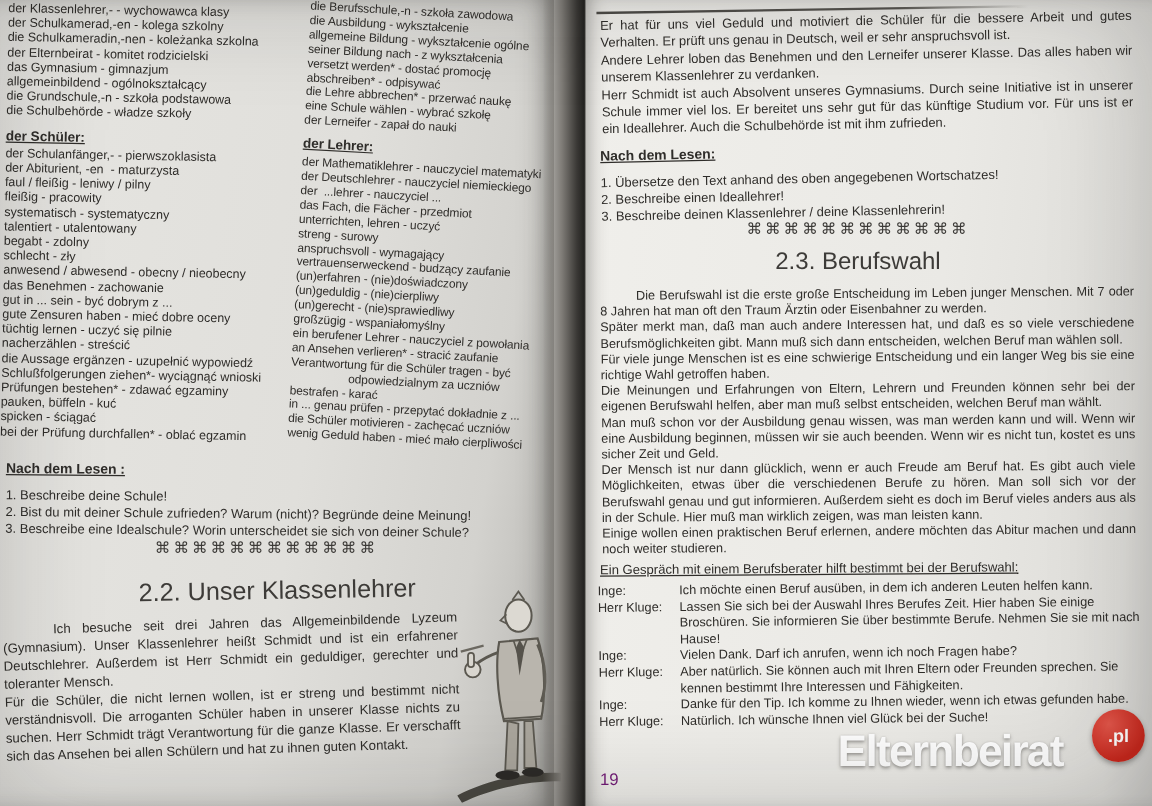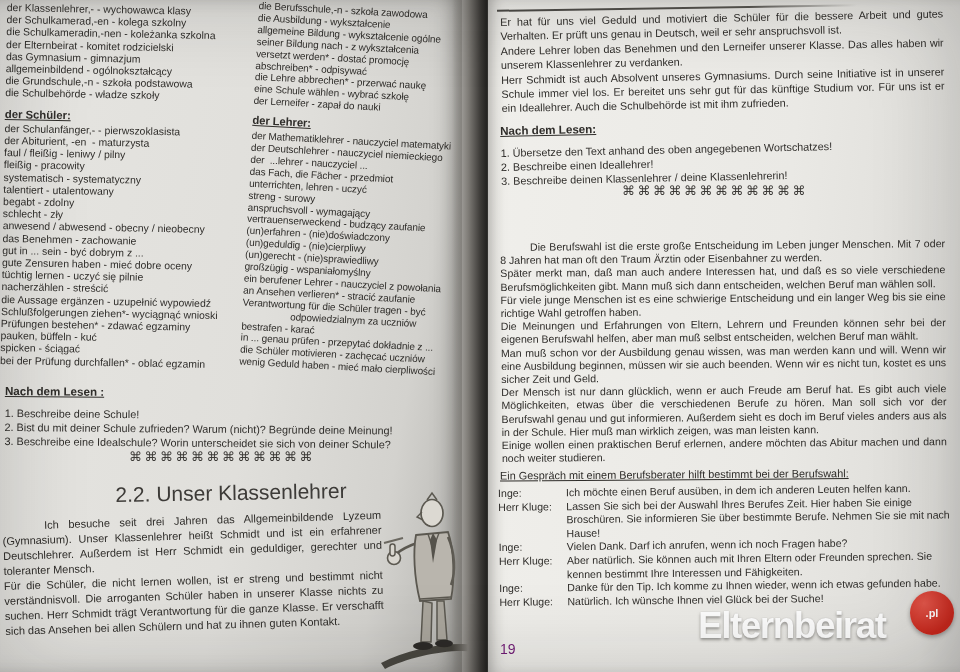--- a/index.html
+++ b/index.html
@@ -51,21 +51,21 @@
   .dspeaker{width:68px;flex:0 0 68px;}
   .dtext{flex:1;}
   #pagenum{left:500px;top:641px;width:440px;text-align:left;font-size:14px;color:#701a75;}
   
   #watermark{left:698px;top:597px;width:262px;height:70px;}
   #wm-text{position:absolute;left:0;top:8px;font-size:37px;font-weight:bold;letter-spacing:-1.5px;
     color:rgba(255,255,255,.96);text-shadow:0 2px 3px rgba(90,88,84,.55),0 0 1px rgba(120,118,114,.4);}
   #wm-circle{position:absolute;right:6px;top:-6px;width:44px;height:44px;border-radius:50%;
     background:radial-gradient(circle at 32% 28%,#e2564a,#c9271c 70%);
     box-shadow:0 2px 4px rgba(60,58,55,.45);display:flex;align-items:center;justify-content:center;}
-  #wm-circle span{color:#fff;font-weight:bold;font-size:11px;}
+  #wm-circle span{color:#fff;font-weight:bold;font-size:15px;}
   
   #cartoon{left:381px;top:491px;width:96px;height:180px;}
 </style>
 </head>
 <body>
 
 <div id="shot">
 
   <div class="abs" id="left-page">
 
@@ -208,20 +208,21 @@
     <div class="nach-head">Nach dem Lesen:</div>
     <div>
         <div class="nach-item">1. Übersetze den Text anhand des oben angegebenen Wortschatzes!</div>
         <div class="nach-item">2. Beschreibe einen Ideallehrer!</div>
         <div class="nach-item">3. Beschreibe deinen Klassenlehrer / deine Klassenlehrerin!</div>
       </div>
   </div>
 
   <div class="abs ornament" id="orn-right">⌘⌘⌘⌘⌘⌘⌘⌘⌘⌘⌘⌘</div>
 
+  <div class="abs sec-title" id="title-right">2.3. Berufswahl</div>
 
   <div class="abs jtext" id="rp-body">
       <p>Die Berufswahl ist die erste große Entscheidung im Leben junger Menschen. Mit 7 oder 8 Jahren hat man oft den Traum Ärztin oder Eisenbahner zu werden.</p>
       <p>Später merkt man, daß man auch andere Interessen hat, und daß es so viele verschiedene Berufsmöglichkeiten gibt. Mann muß sich dann entscheiden, welchen Beruf man wählen soll.</p>
       <p>Für viele junge Menschen ist es eine schwierige Entscheidung und ein langer Weg bis sie eine richtige Wahl getroffen haben.</p>
       <p>Die Meinungen und Erfahrungen von Eltern, Lehrern und Freunden können sehr bei der eigenen Berufswahl helfen, aber man muß selbst entscheiden, welchen Beruf man wählt.</p>
       <p>Man muß schon vor der Ausbildung genau wissen, was man werden kann und will. Wenn wir eine Ausbildung beginnen, müssen wir sie auch beenden. Wenn wir es nicht tun, kostet es uns sicher Zeit und Geld.</p>
       <p>Der Mensch ist nur dann glücklich, wenn er auch Freude am Beruf hat. Es gibt auch viele Möglichkeiten, etwas über die verschiedenen Berufe zu hören. Man soll sich vor der Berufswahl genau und gut informieren. Außerdem sieht es doch im Beruf vieles anders aus als in der Schule. Hier muß man wirklich zeigen, was man leisten kann.</p>
       <p>Einige wollen einen praktischen Beruf erlernen, andere möchten das Abitur machen und dann noch weiter studieren.</p>
     </div>

